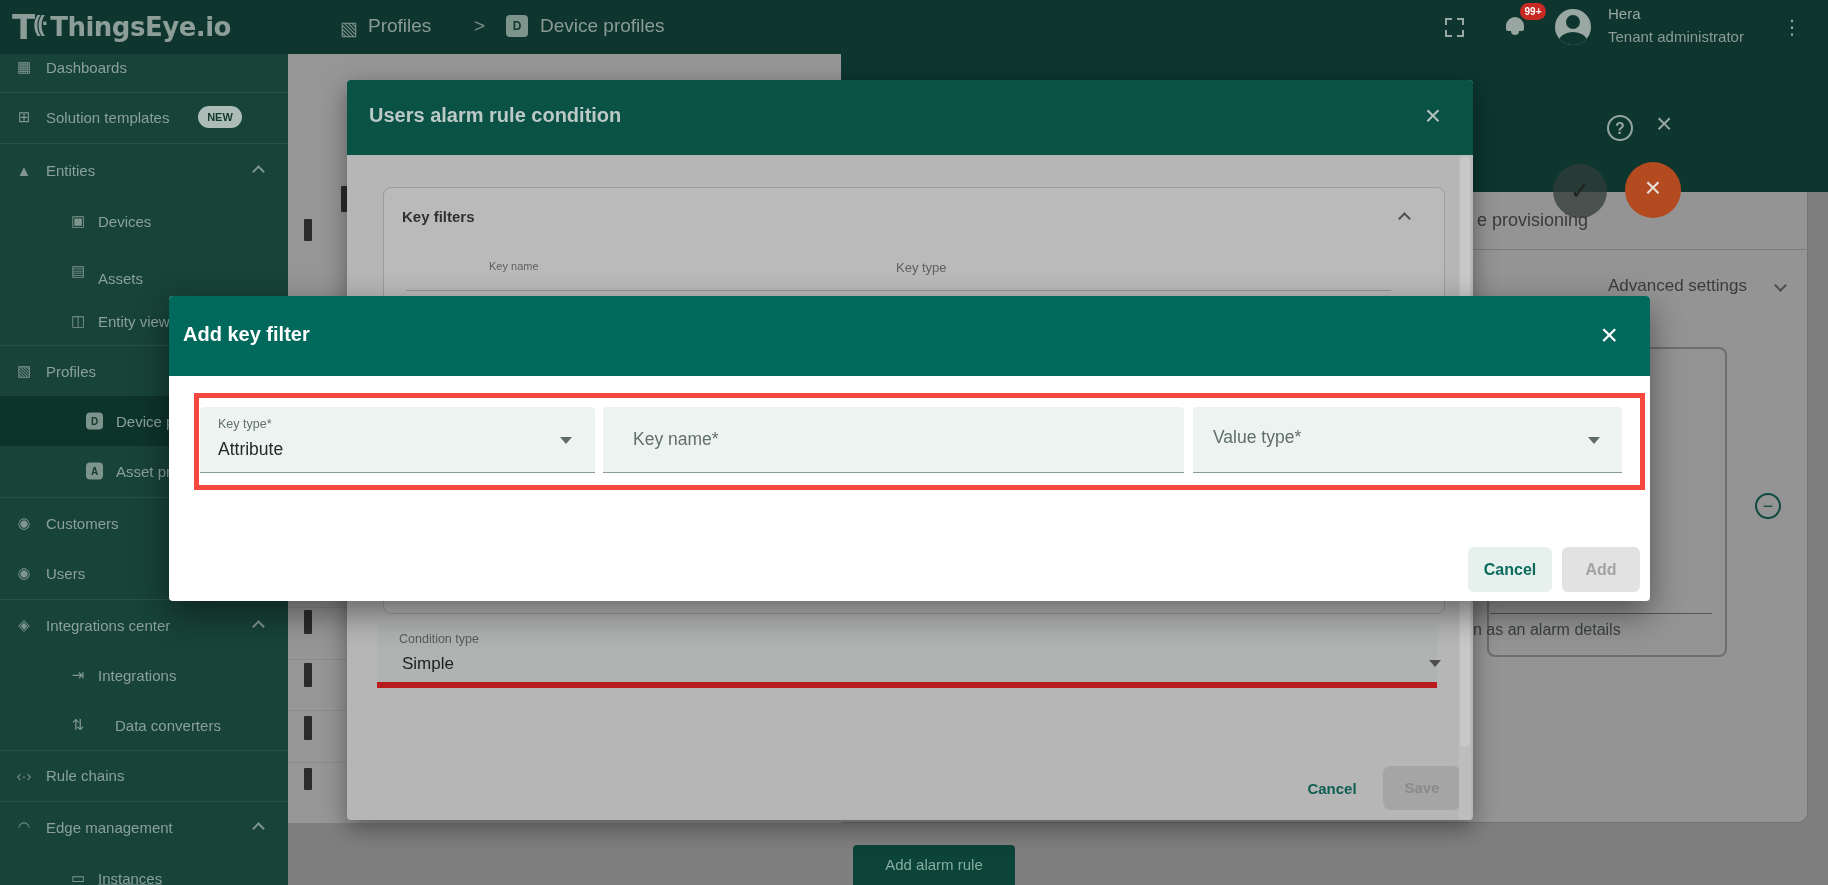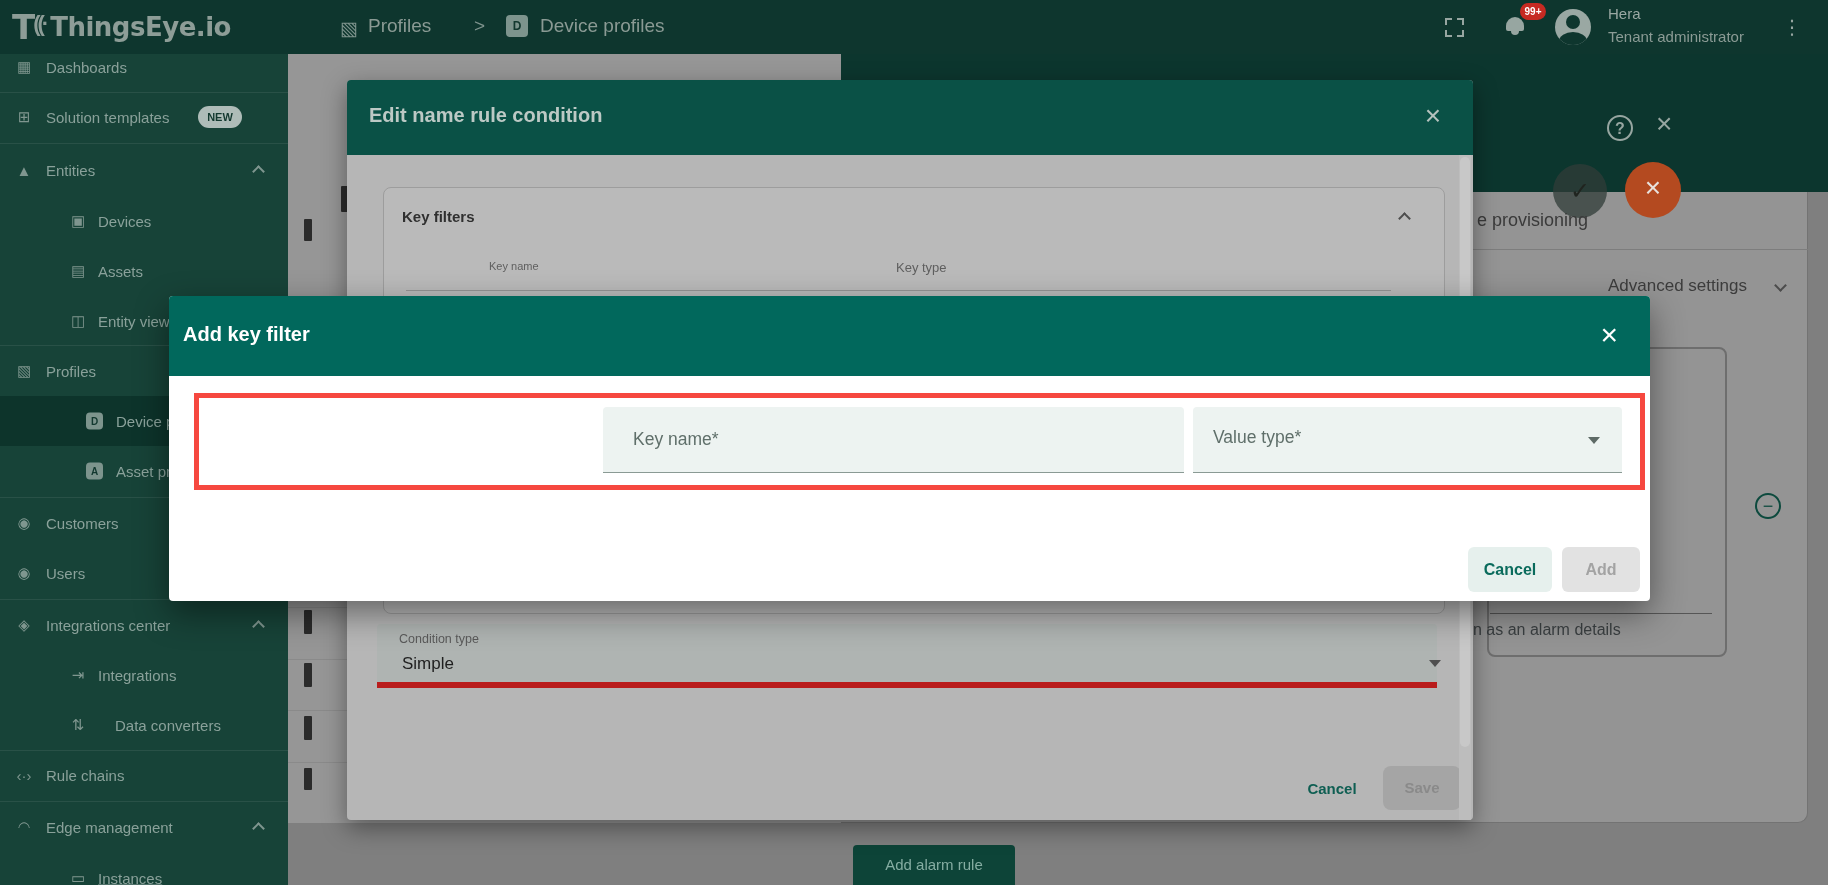--- a/index.html
+++ b/index.html
@@ -160,21 +160,21 @@
         <span class="sb-icon" style="left: 14px;">▲</span>
         <span class="sb-label" style="left: 46px;">Entities</span>
         <span class="chev sb-chev"></span>
       </div>
       <div class="sb-item" style="top: 142px;">
         <span class="sb-icon" style="left: 68px;">▣</span>
         <span class="sb-label" style="left: 98px;">Devices</span>
       </div>
       <div class="sb-item" style="top: 192px;">
         <span class="sb-icon" style="left: 68px;">▤</span>
-        <span class="sb-label" style="left: 98px;">Assets</span>
+        <span class="sb-label" style="left: 98px; margin-top: 7px;">Assets</span>
       </div>
       <div class="sb-item" style="top: 242px;">
         <span class="sb-icon" style="left: 68px;">◫</span>
         <span class="sb-label" style="left: 98px;">Entity views</span>
       </div>
       <div class="sb-item" style="top: 292px;">
         <span class="sb-icon" style="left: 14px;">▧</span>
         <span class="sb-label" style="left: 46px;">Profiles</span>
       </div>
       <div class="sb-item sel" style="top: 342px;">
@@ -247,21 +247,21 @@
   <div id="adv-settings" class="abs">Advanced settings</div>
   <div id="adv-chev" class="abs chev"></div>
   <div id="right-card" class="abs"></div>
   <div id="alarm-underline" class="abs"></div>
   <div id="alarm-fragment" class="abs">n as an alarm details</div>
   <div id="minus-circ" class="abs">−</div>
   <div id="add-alarm-btn" class="abs">Add alarm rule</div>
 
   <div id="edit-modal" class="abs">
     <div id="edit-header"></div>
-    <div id="edit-title">Edit name rule condition</div>
+    <div id="edit-title">Users alarm rule condition</div>
     <div id="edit-close">×</div>
     <div id="kf-card">
       <div id="kf-title">Key filters</div>
       <div id="kf-chev" class="chev"></div>
       <div id="kf-col-name">Key name</div>
       <div id="kf-col-type">Key type</div>
       <div id="kf-underline"></div>
     </div>
     <div id="cond-field">
       <div id="cond-label">Condition type</div>
@@ -272,20 +272,25 @@
     <div id="edit-save">Save</div>
     <div id="edit-scrolltrack"></div>
     <div id="edit-scrollthumb"></div>
   </div>
 
   <div id="add-modal" class="abs">
     <div id="add-header"></div>
     <div id="add-title">Add key filter</div>
     <div id="add-close">×</div>
     <div id="red-box"></div>
+    <div id="f-keytype" class="field">
+      <div class="flabel">Key type*</div>
+      <div class="fvalue">Attribute</div>
+      <div class="caret"></div>
+    </div>
     <div id="f-valuetype" class="field">
       <div class="flabel-big">Value type*</div>
       <div class="caret"></div>
     </div>
     <div id="f-keyname" class="field">
       <input type="text" placeholder="Key name*" style="">
     </div>
     <div id="add-cancel">Cancel</div>
     <div id="add-add">Add</div>
   </div>

